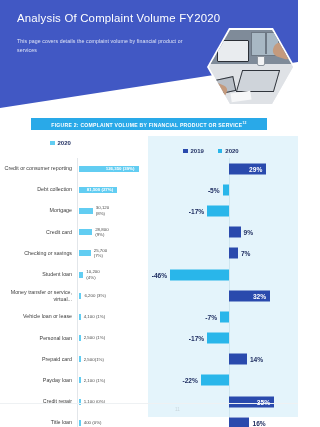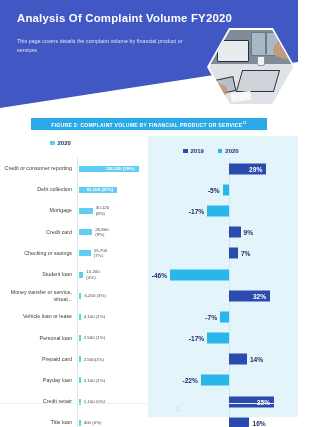--- a/index.html
+++ b/index.html
@@ -16,21 +16,21 @@
     position:absolute;left:0;top:0;width:298px;height:110px;
     overflow:hidden;
   }
   .header-bg{
     position:absolute;left:0;top:0;width:298px;height:110px;
     background:#4158c4;
     clip-path:polygon(0 0,298px 0,298px 62px,0 108px);
   }
   .header-title{
     position:absolute;left:17px;top:12px;
-    font-size:11.4px;font-weight:700;color:#ffffff;
+    font-size:11.4px;font-weight:400;color:#ffffff;
     letter-spacing:.2px;white-space:nowrap;
   }
   .header-sub{
     position:absolute;left:17px;top:37px;width:180px;
     font-size:5.2px;line-height:1.75;color:#dfe4f6;
     letter-spacing:.1px;
   }
 
   
   .hex{

